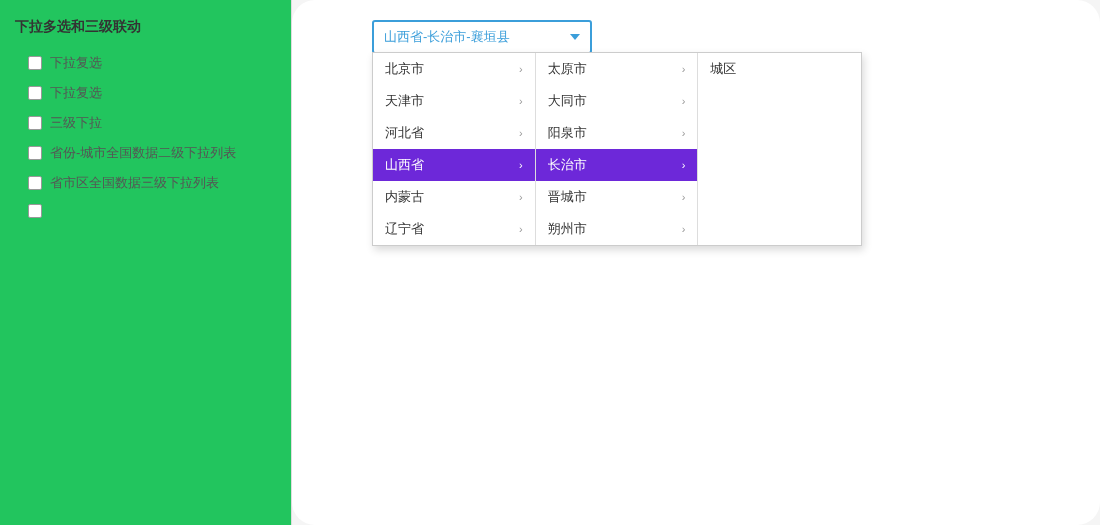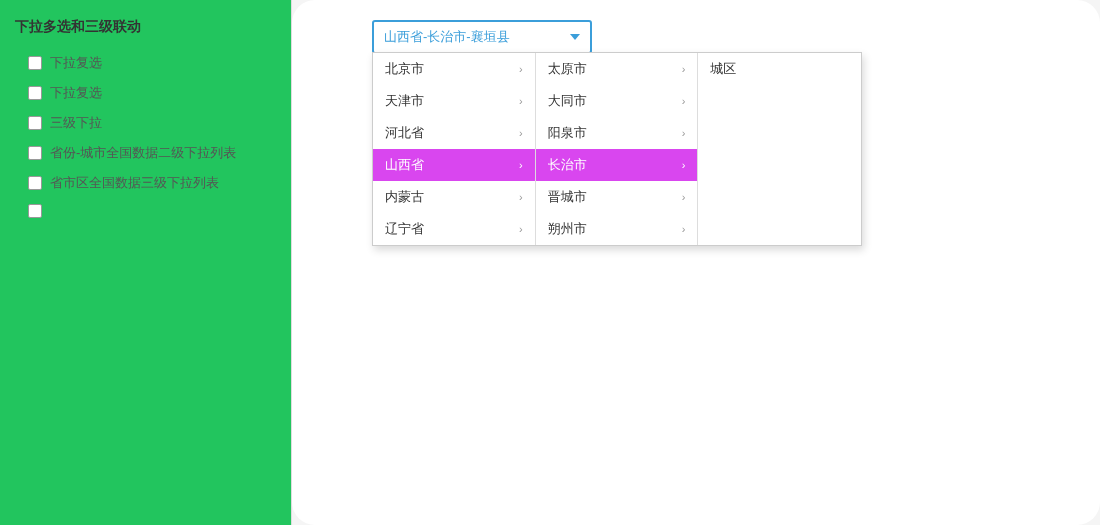--- a/index.html
+++ b/index.html
@@ -108,21 +108,21 @@
       display: flex;
       align-items: center;
       justify-content: space-between;
       padding: 7px 12px;
       cursor: pointer;
       color: #333;
       font-size: 13px;
       white-space: nowrap;
     }
     .dropdown-item.active {
-      background: #d946ef;
+      background: #6d28d9;
       color: #fff;
     }
     .dropdown-item .chevron {
       font-size: 11px;
       color: #999;
     }
     .dropdown-item.active .chevron {
       color: #fff;
     }
     .dropdown-item.no-chevron .chevron {

